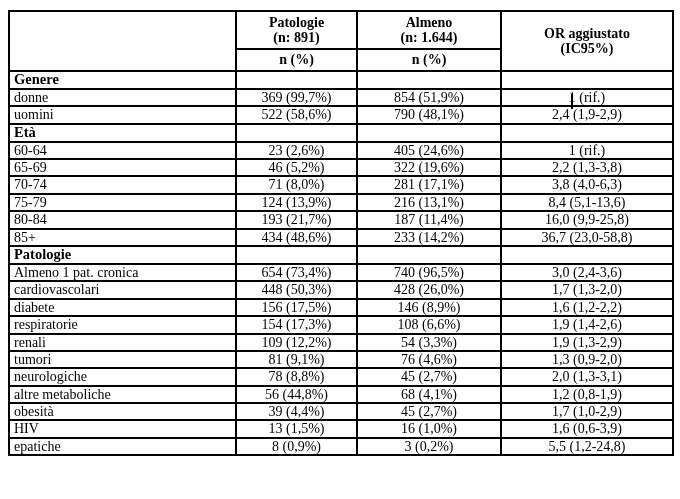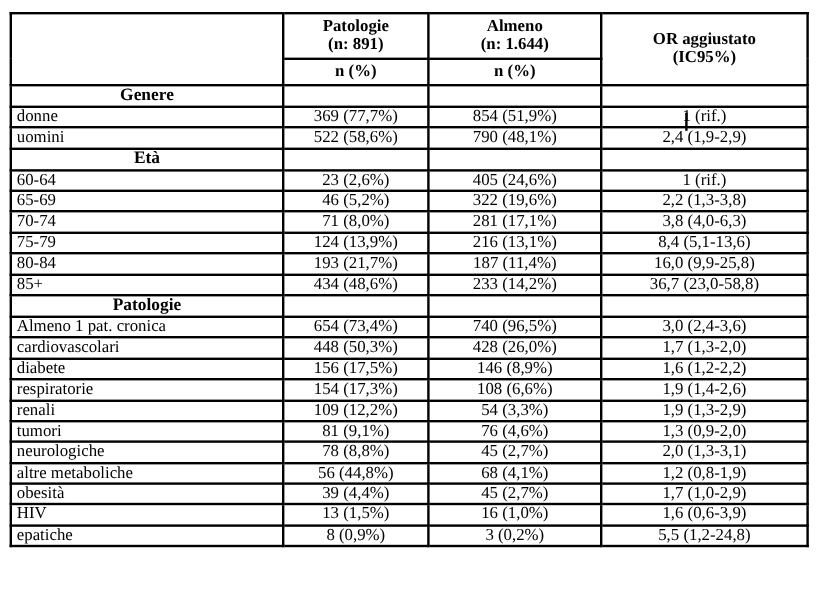--- a/index.html
+++ b/index.html
@@ -44,21 +44,21 @@
   td.label {
     text-align: left;
     padding: 0 4px;
     height: 17px;
   }
   td.val {
     text-align: center;
     padding: 0 2px;
     height: 17px;
   }
-  tr.section td.label { font-weight: bold; font-size: 14.5px; text-align: center; }
+  tr.section td.label { font-weight: bold; font-size: 14.5px; }
   .text-cursor {
     position: absolute;
     left: 571px; top: 94px;
     width: 2px; height: 15px;
     background: #000000;
   }
 </style>
 </head>
 <body>
 
@@ -94,21 +94,21 @@
     </thead>
     <tbody>
         <tr class="section">
           <td class="label">Genere</td>
           <td class="val"></td>
           <td class="val"></td>
           <td class="val"></td>
         </tr>
         <tr class="data">
           <td class="label">donne</td>
-          <td class="val">369 (77,7%)</td>
+          <td class="val">369 (99,7%)</td>
           <td class="val">854 (51,9%)</td>
           <td class="val">1 (rif.)</td>
         </tr>
         <tr class="data">
           <td class="label">uomini</td>
           <td class="val">522 (58,6%)</td>
           <td class="val">790 (48,1%)</td>
           <td class="val">2,4 (1,9-2,9)</td>
         </tr>
         <tr class="section">

